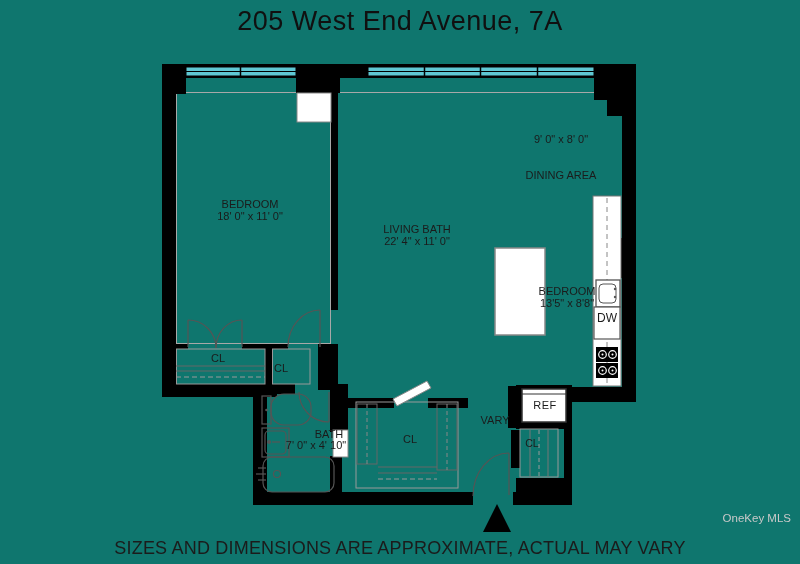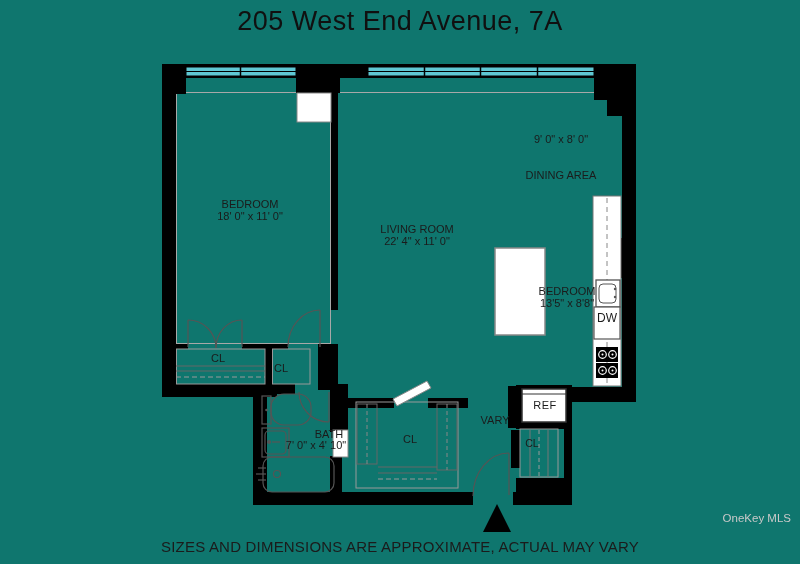--- a/index.html
+++ b/index.html
@@ -4,21 +4,21 @@
 <style>
   html,body{margin:0;padding:0;background:#ffffff;width:800px;height:564px;overflow:hidden;}
   #stage{position:relative;width:800px;height:564px;background:#0f766e;font-family:"Liberation Sans",sans-serif;}
   #plan-svg{position:absolute;left:0;top:0;}
   .lbl{position:absolute;transform:translateX(-50%);white-space:nowrap;color:#1b1b1b;
        font-family:"Liberation Sans",sans-serif;font-size:11px;line-height:1.1;text-align:center;}
   .lbl.small{font-size:10.5px;}
   .title{position:absolute;top:6px;left:0;width:800px;text-align:center;
          font-size:27px;color:#101010;letter-spacing:0.5px;}
   .disclaimer{position:absolute;top:538px;left:0;width:800px;text-align:center;
-              font-size:15px;color:#1b1b1b;letter-spacing:0.2px;}
+              font-size:18px;color:#1b1b1b;letter-spacing:0.2px;}
   .watermark{position:absolute;top:512px;right:9px;font-size:11.5px;color:#c9c9c9;}
   .ref-lbl{font-size:11px;letter-spacing:0.5px;}
   .dw-lbl{font-size:12px;}
 </style>
 </head>
 <body>
 
 <div id="stage">
 
   <div class="title">205 West End Avenue, 7A</div>
@@ -162,21 +162,21 @@
       </g>
     </g>
 
     <polygon points="497,504 483,532 511,532" fill="#000"></polygon>
   </svg>
 
   <div>
     <div class="lbl" style="left:250px;top:198px;">BEDROOM</div>
     <div class="lbl" style="left:250px;top:210px;">18' 0" x 11' 0"</div>
 
-    <div class="lbl" style="left:417px;top:223px;">LIVING ROOM</div>
+    <div class="lbl" style="left:417px;top:223px;">LIVING BATH</div>
     <div class="lbl" style="left:417px;top:235px;">22' 4" x 11' 0"</div>
 
     <div class="lbl" style="left:561px;top:121px;margin-top:48px;">DINING AREA</div>
     <div class="lbl" style="left:561px;top:133px;">9' 0" x 8' 0"</div>
 
     <div class="lbl" style="left:567px;top:285px;">BEDROOM</div>
     <div class="lbl" style="left:567px;top:297px;">13'5" x 8'8"</div>
 
     <div class="lbl" style="left:317px;top:428px;padding-left:24px;">BATH</div>
     <div class="lbl" style="left:316px;top:439px;">7' 0" x 4' 10"</div>

